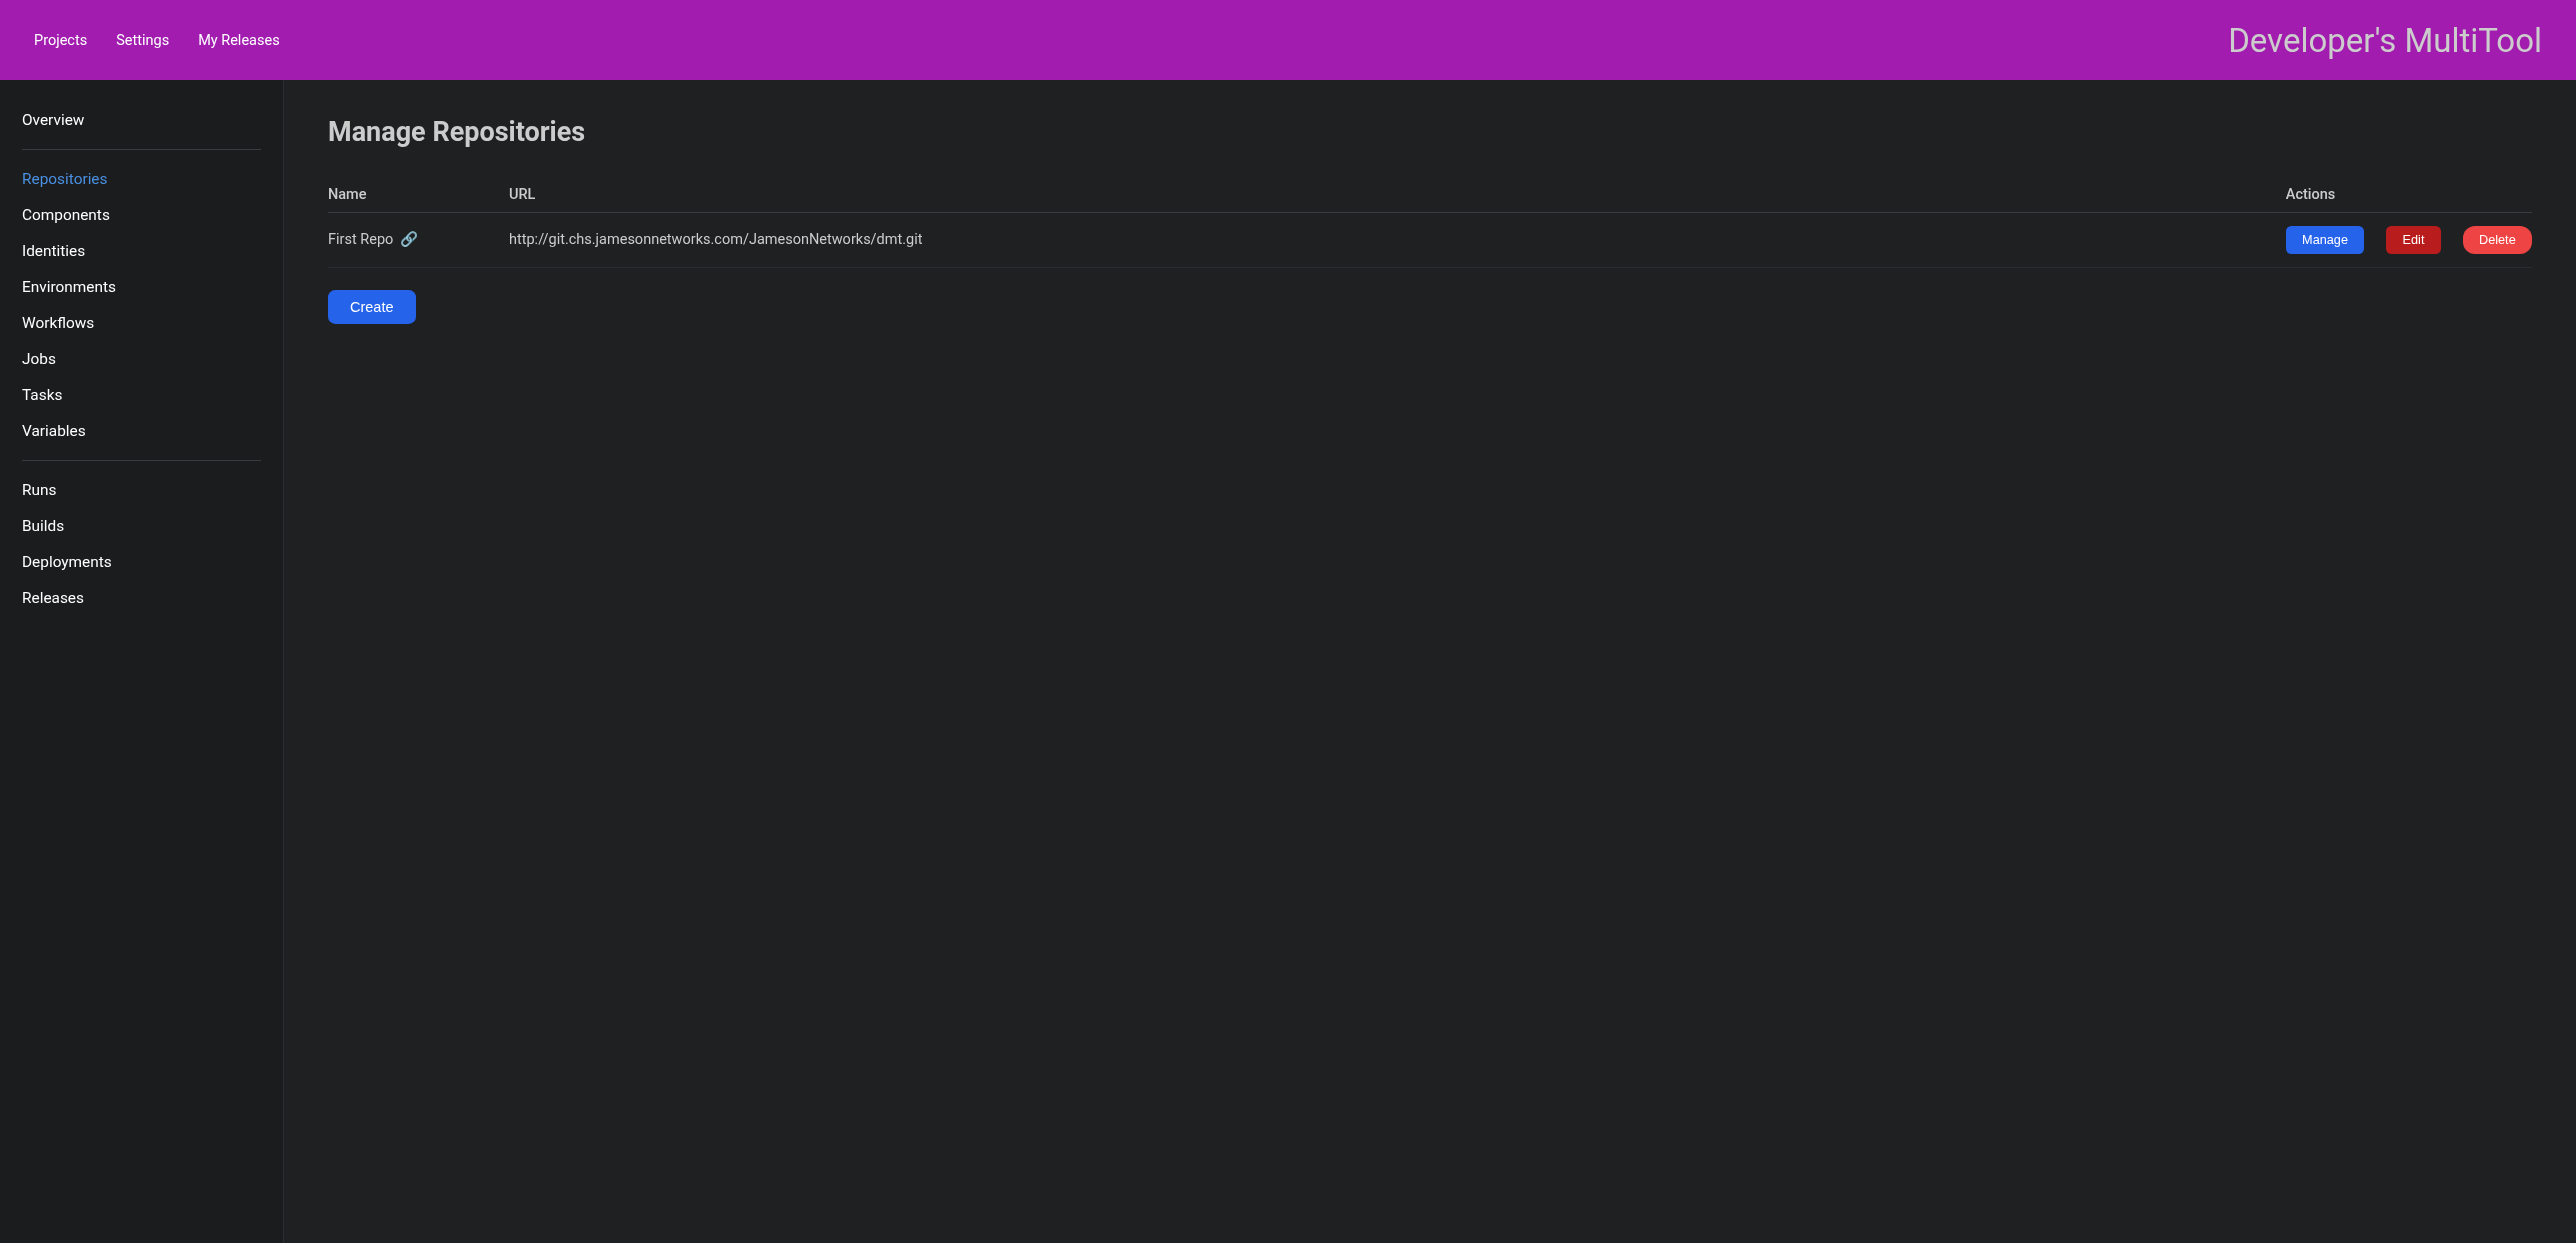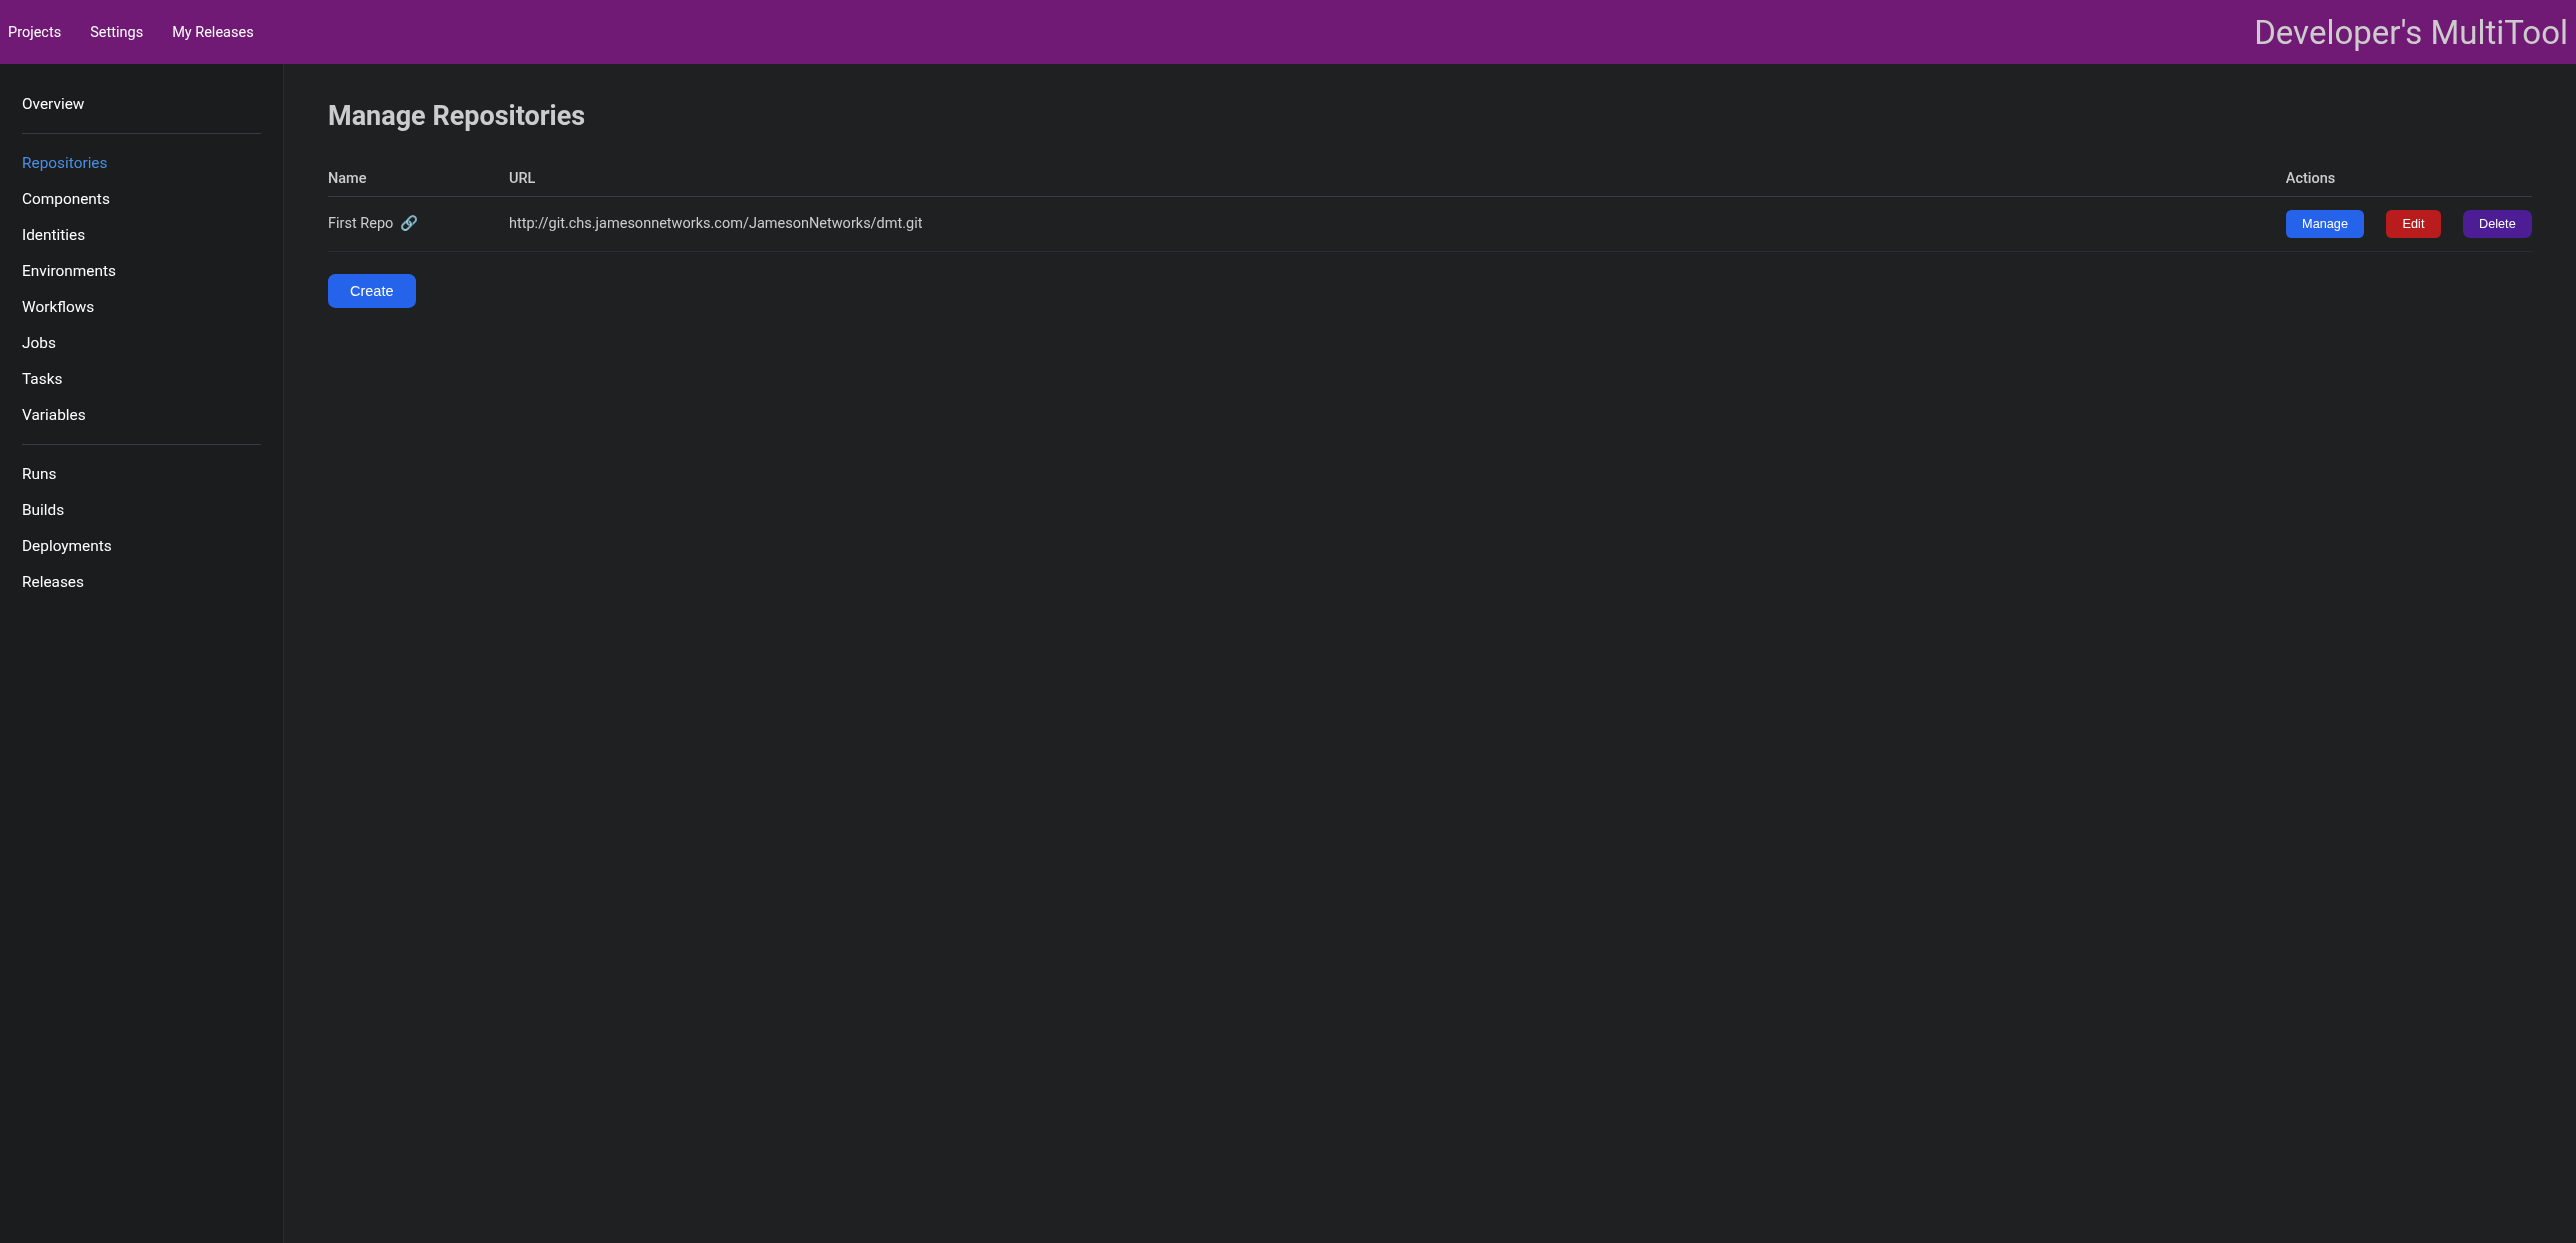--- a/index.html
+++ b/index.html
@@ -10,26 +10,26 @@
 
     body {
       font-family: -apple-system, BlinkMacSystemFont, 'Segoe UI', Roboto, sans-serif;
       background-color: #1e2022;
       color: #ffffff;
       min-height: 100vh;
     }
 
     
     .topbar {
-      background-color: #701a75;
-      height: 64px;
+      background-color: #a21caf;
+      height: 80px;
       display: flex;
       align-items: center;
       justify-content: space-between;
-      padding: 0 8px;
+      padding: 0 34px;
     }
 
     .topbar-nav {
       display: flex;
       gap: 29px;
       align-items: center;
     }
 
     .topbar-nav a {
       color: #ffffff;
@@ -155,25 +155,25 @@
       background-color: #b91c1c;
       color: #ffffff;
       border: none;
       padding: 7.3px 16.3px;
       border-radius: 5.4px;
       font-size: 12.7px;
       cursor: pointer;
     }
 
     .btn-delete {
-      background-color: #4c1d95;
+      background-color: #ef4444;
       color: #ffffff;
       border: none;
       padding: 7.3px 16.3px;
-      border-radius: 7px;
+      border-radius: 12px;
       font-size: 12.7px;
       cursor: pointer;
     }
 
     .btn-create {
       background-color: #2563eb;
       color: #ffffff;
       border: none;
       padding: 9px 22px;
       border-radius: 7.3px;

